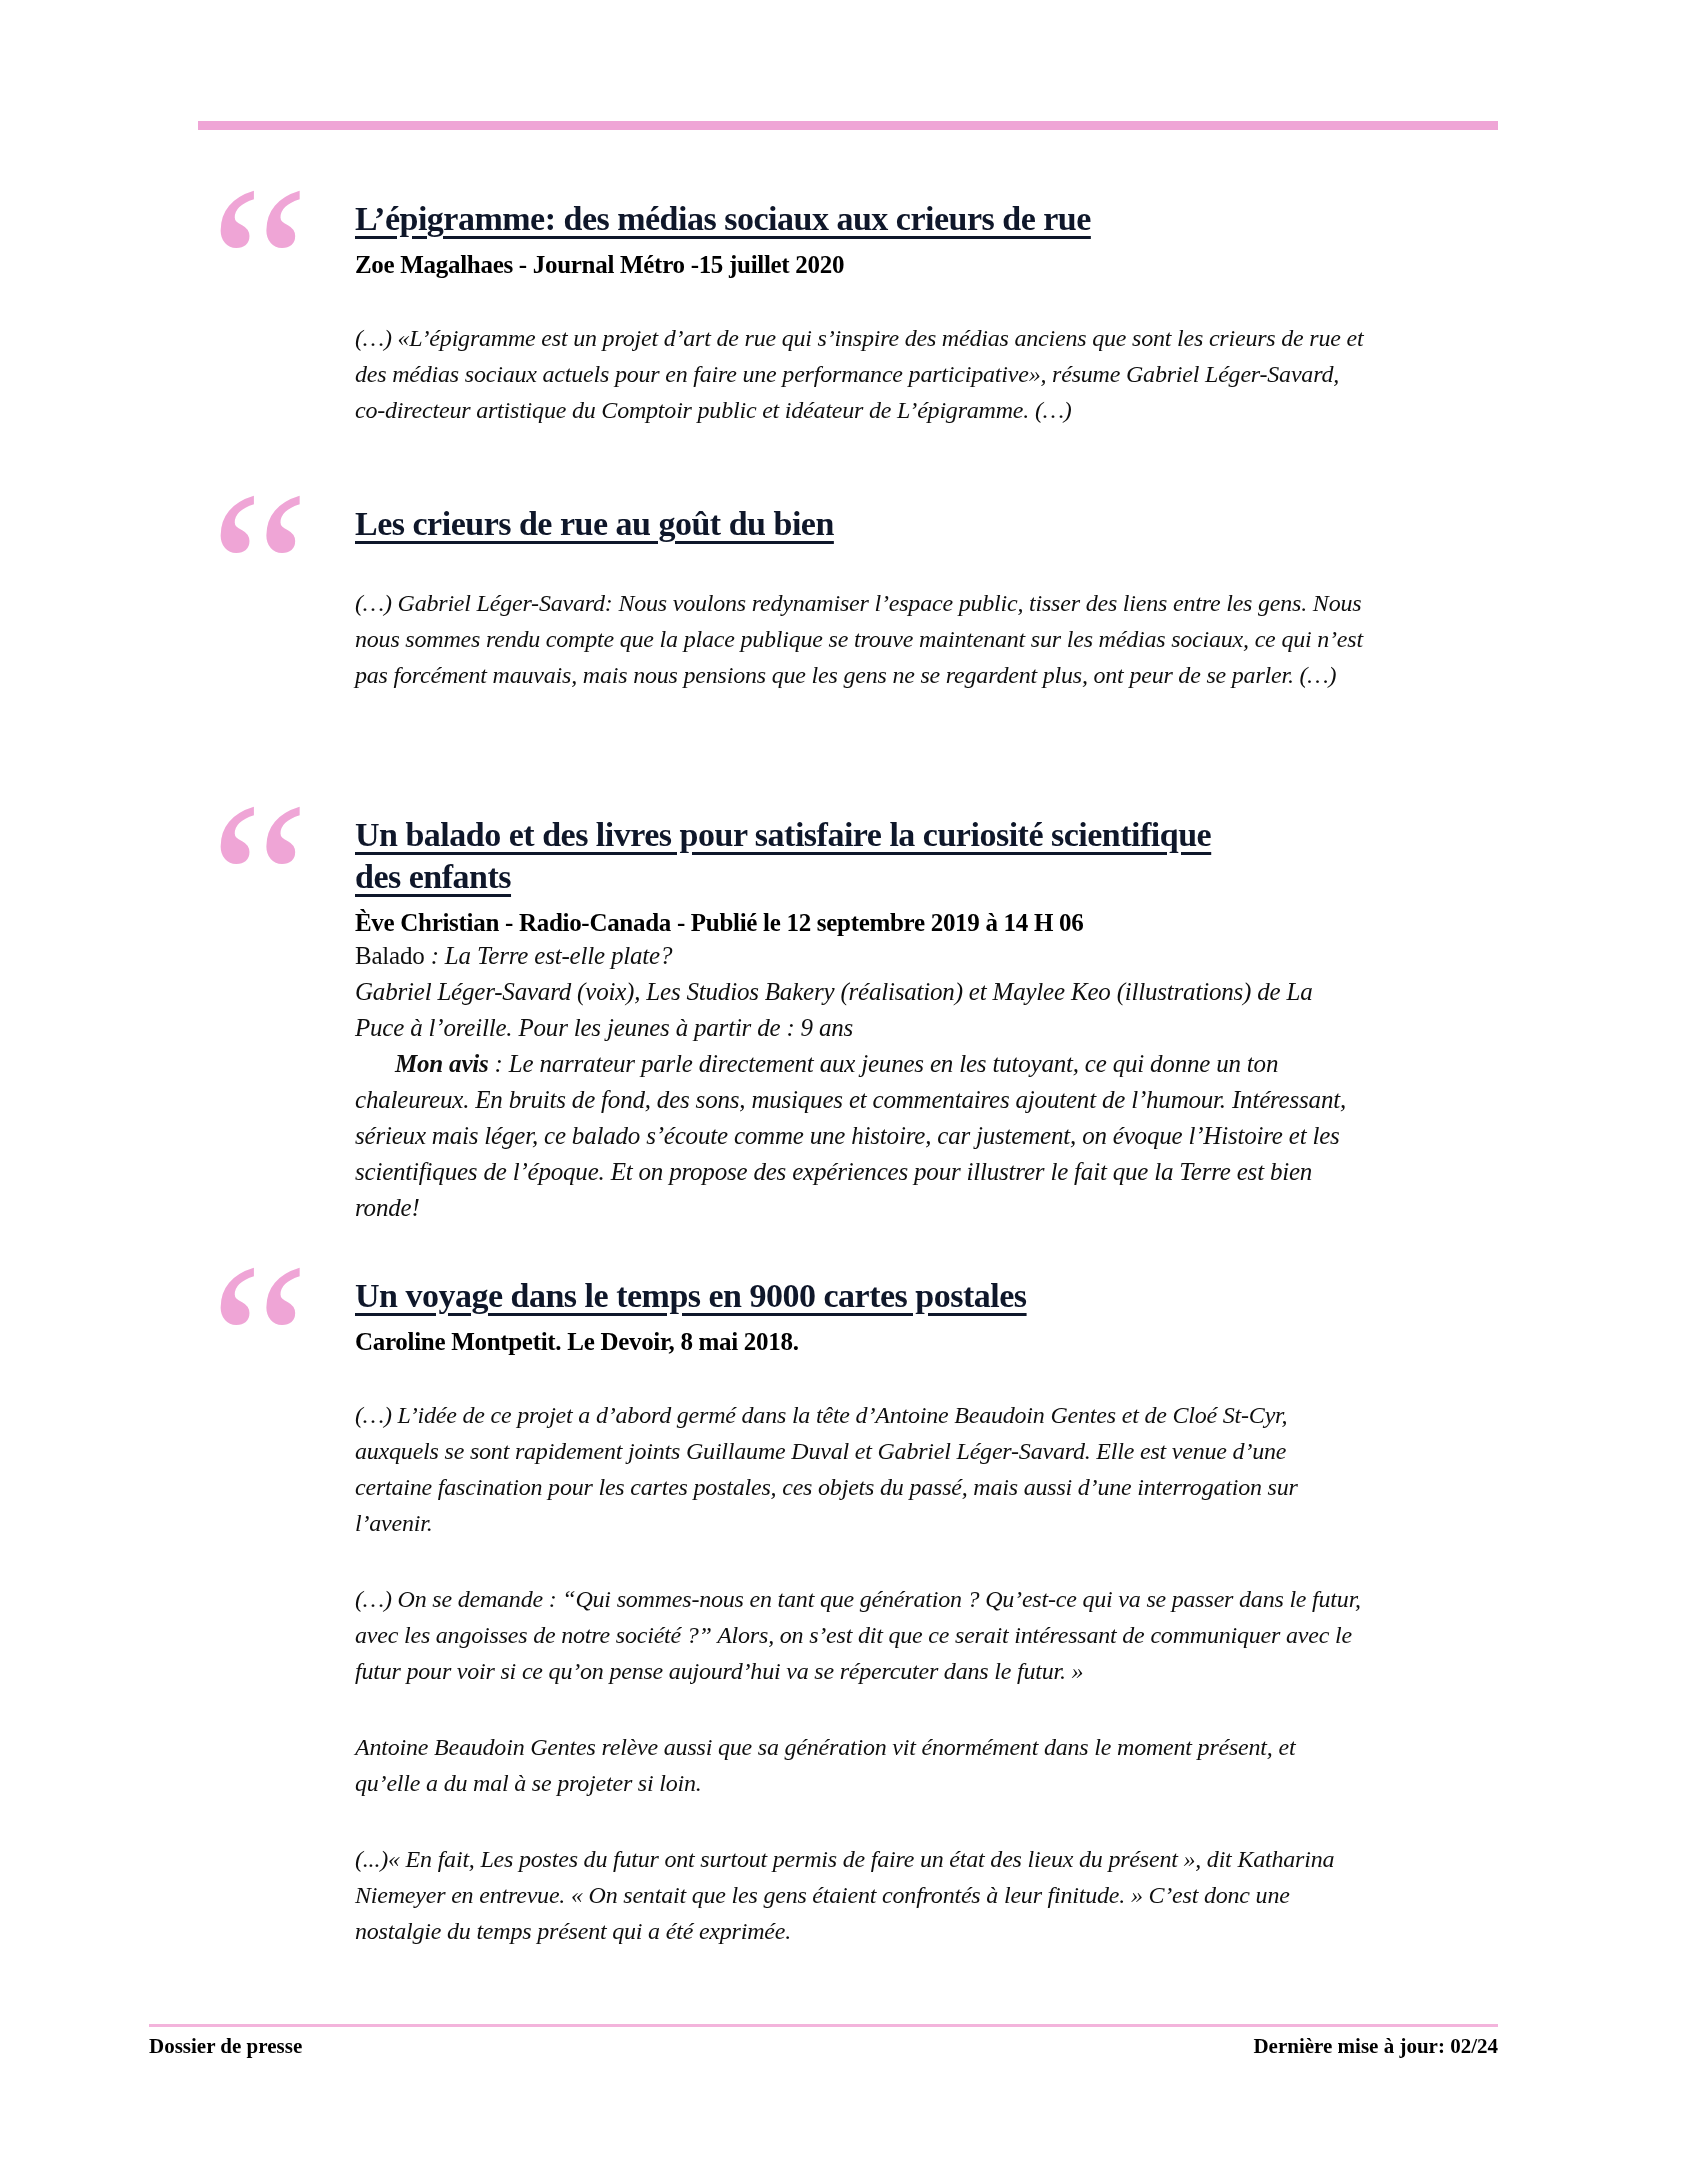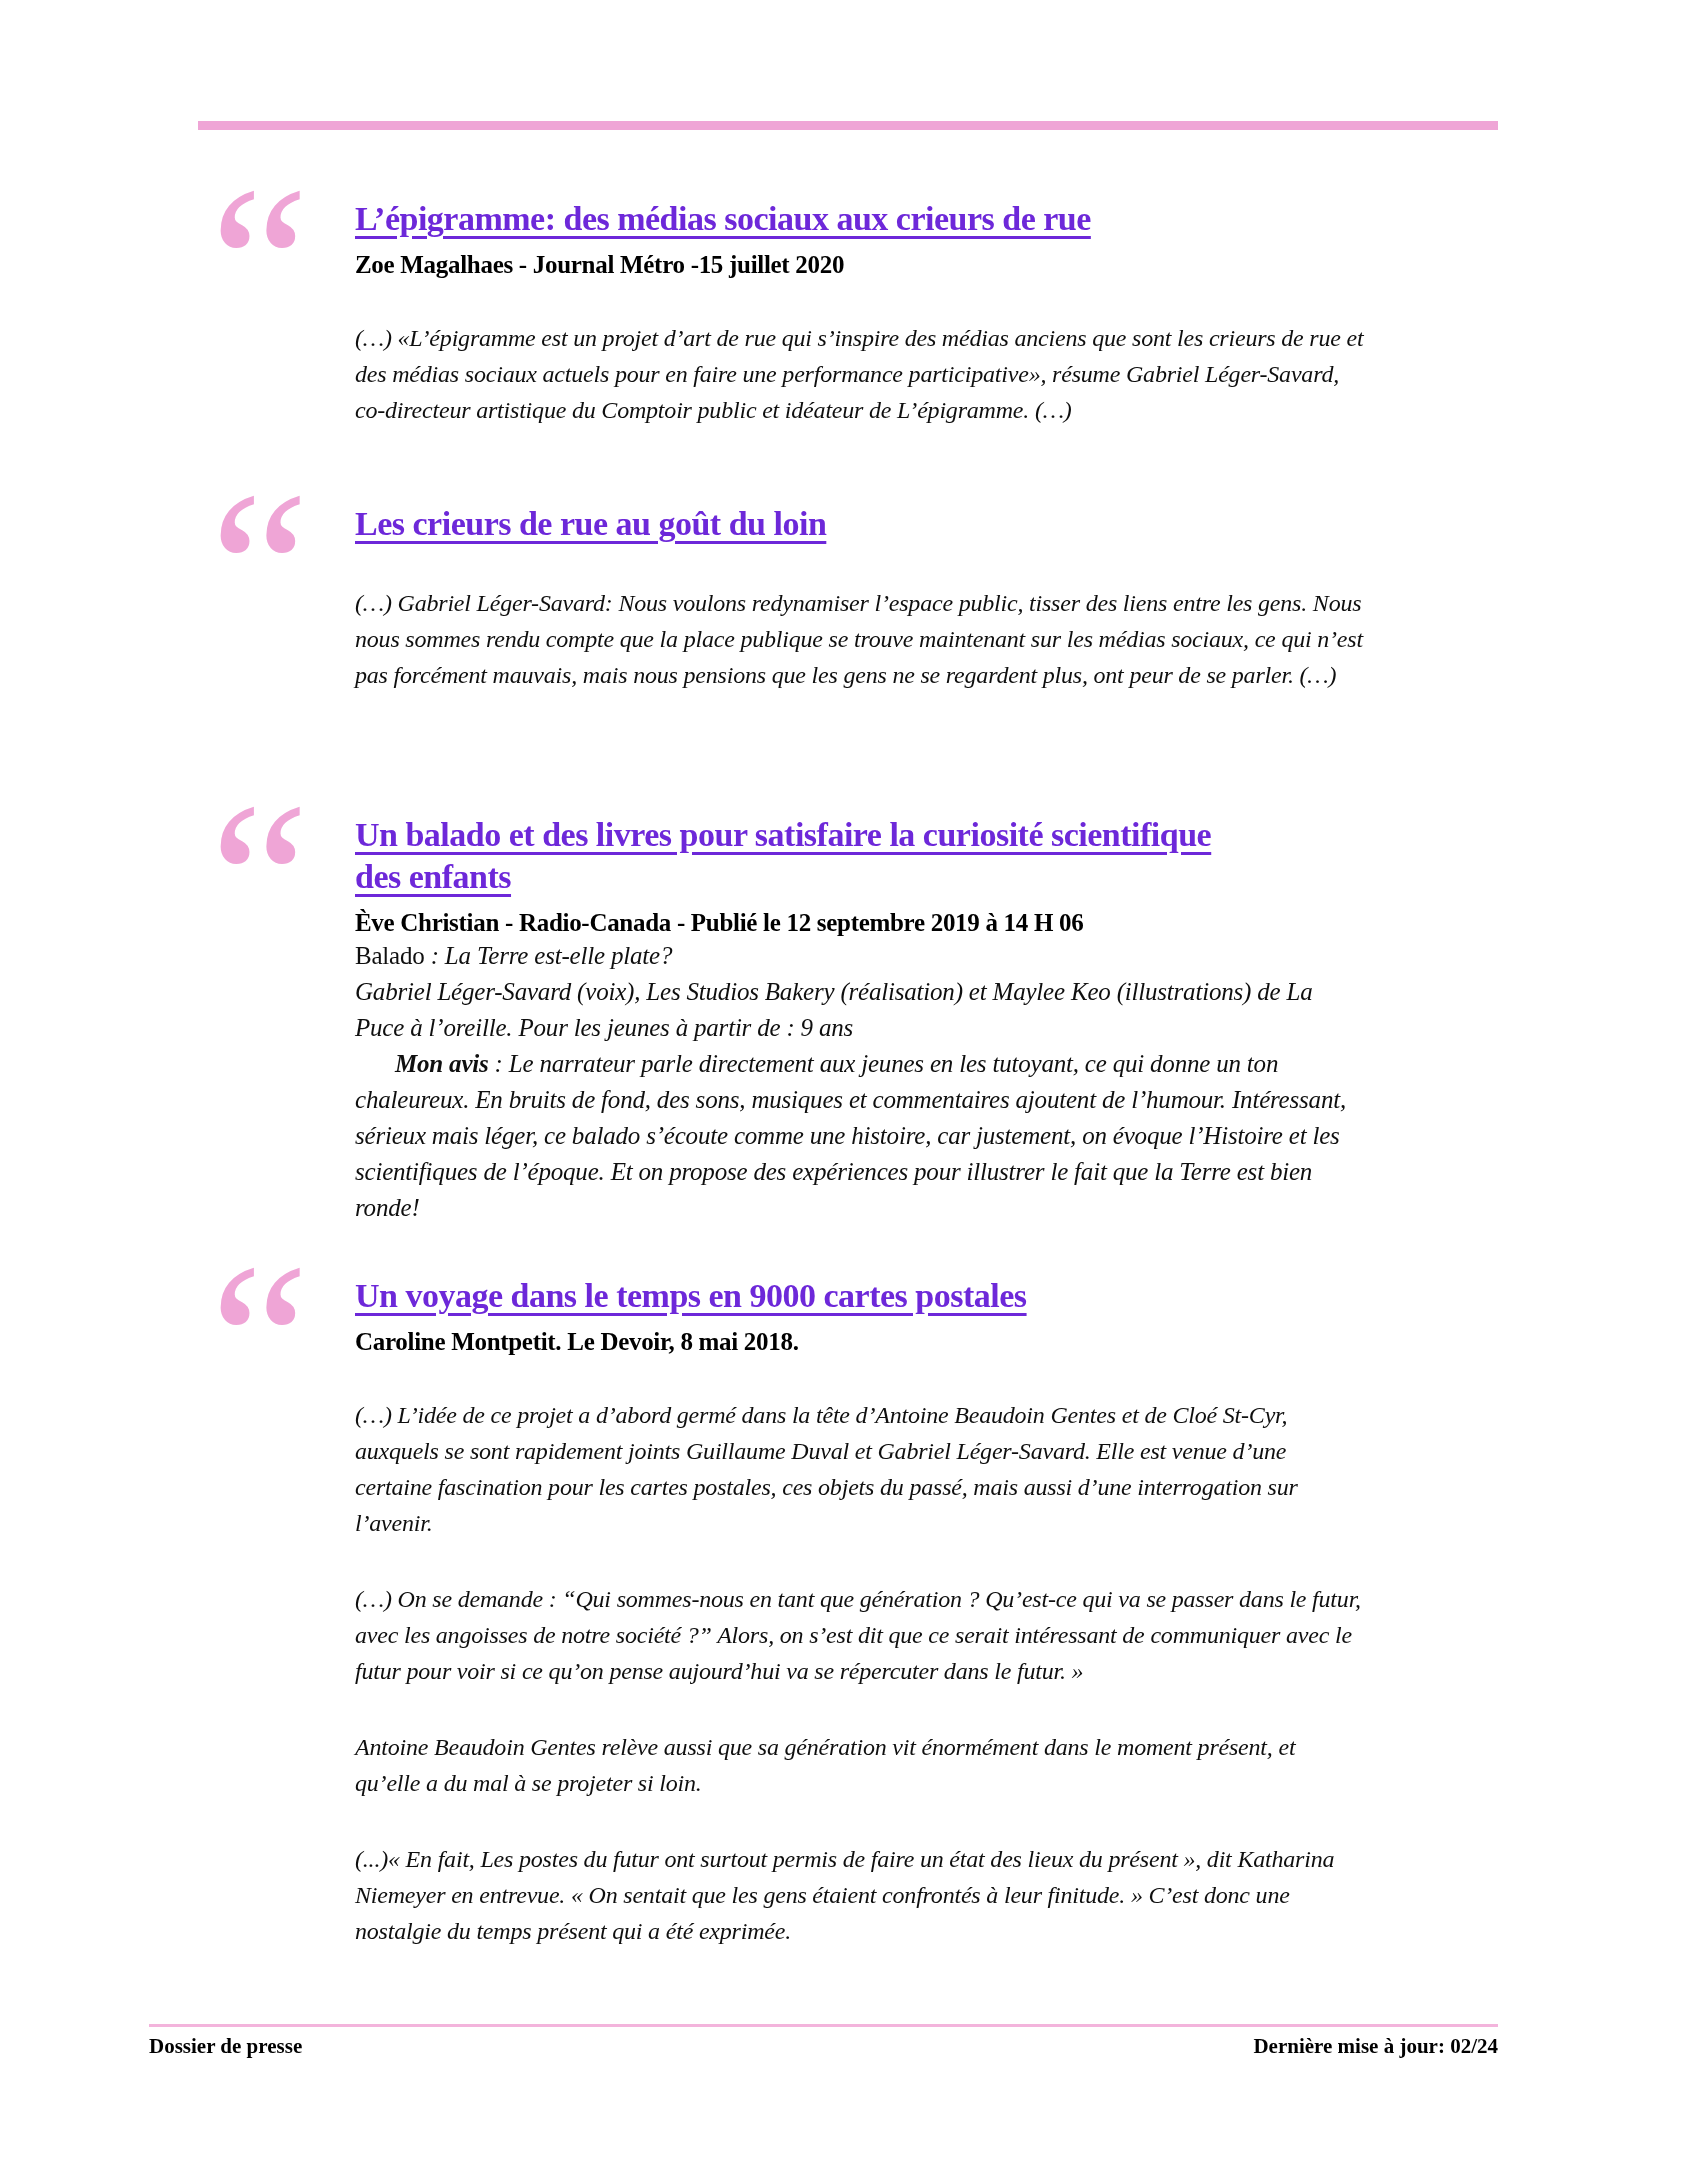--- a/index.html
+++ b/index.html
@@ -29,21 +29,21 @@
     user-select:none;
   }
   .section-body { flex:1; min-width:0; }
   .article-title {
     font-weight:bold; font-size:34px; line-height:42px;
     letter-spacing:-0.5px;
     text-decoration:underline;
     text-decoration-thickness:3px;
     text-underline-offset:6px;
     white-space:pre-line;
-    color:#6d28d9;
+    color:#0f172a;
   }
   .article-byline {
     font-weight:bold; font-size:25px; line-height:31px;
     letter-spacing:-0.3px; margin-top:9px; color:#000;
   }
   .para {
     font-style:italic; font-size:24px; line-height:36px;
     letter-spacing:-0.2px; margin-top:40px;
   }
   .detail {
@@ -79,21 +79,21 @@
       <div class="article-byline">Zoe Magalhaes - Journal Métro -15 juillet 2020</div>
       <div class="para">(…) «L’épigramme est un projet d’art de rue qui s’inspire des médias anciens que sont les crieurs de rue et des médias sociaux actuels pour en faire une performance participative», résume Gabriel Léger-Savard, co-directeur artistique du Comptoir public et idéateur de L’épigramme. (…)</div>
     </div>
   </div>
 
   <div class="section" style="top:503px;">
     <div class="quote-col">
       <span class="quote-glyph">“</span>
     </div>
     <div class="section-body">
-      <div class="article-title">Les crieurs de rue au goût du loin</div>
+      <div class="article-title">Les crieurs de rue au goût du bien</div>
       <div class="para">(…) Gabriel Léger-Savard: Nous voulons redynamiser l’espace public, tisser des liens entre les gens. Nous nous sommes rendu compte que la place publique se trouve maintenant sur les médias sociaux, ce qui n’est pas forcément mauvais, mais nous pensions que les gens ne se regardent plus, ont peur de se parler. (…)</div>
     </div>
   </div>
 
   <div class="section" style="top:814px;">
     <div class="quote-col">
       <span class="quote-glyph">“</span>
     </div>
     <div class="section-body">
       <div class="article-title">Un balado et des livres pour satisfaire la curiosité scientifique

